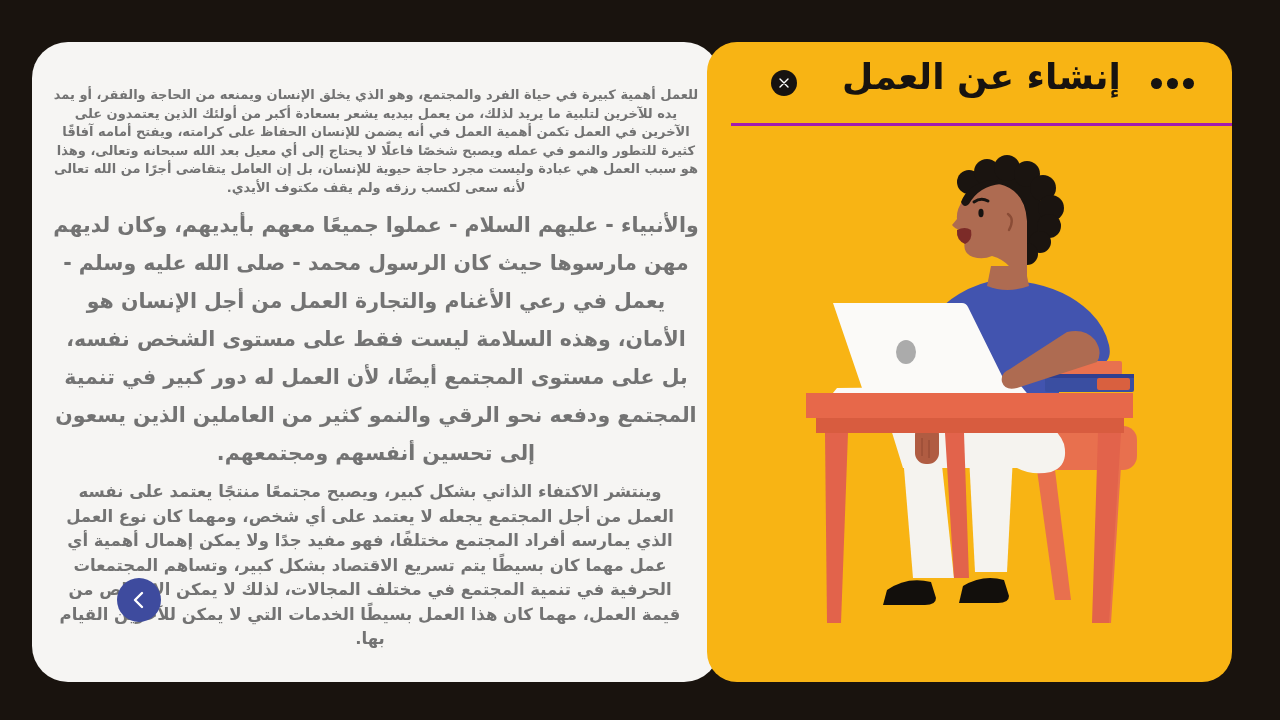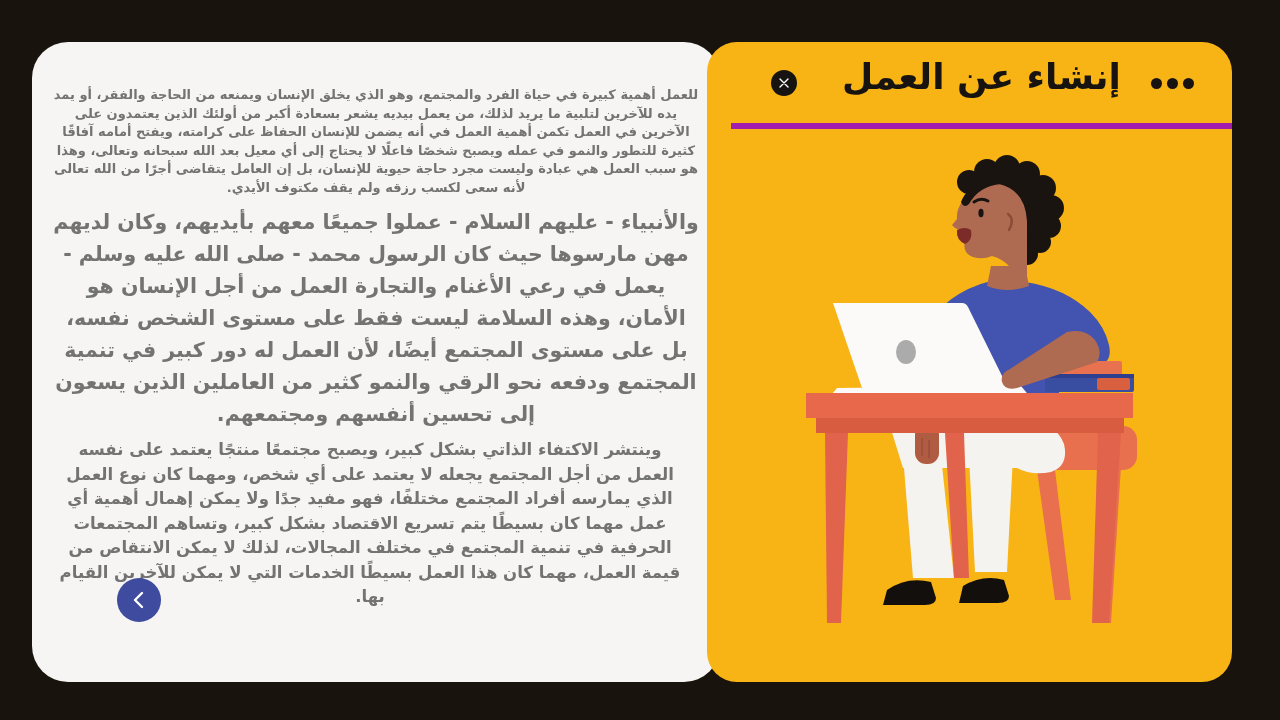--- a/index.html
+++ b/index.html
@@ -11,33 +11,33 @@
   
   .content-panel{
     position:absolute;left:32px;top:42px;width:688px;height:640px;
     background:#f6f5f3;border-radius:36px;
   }
   .text-wrap{
     direction:rtl;text-align:center;color:#737373;font-weight:bold;
     padding:44px 21px 0 21px;
   }
   .p-small{font-size:13px;line-height:18.5px;margin:0;}
-  .p-large{font-size:20.5px;line-height:32px;margin:9px 0 0 0;}
+  .p-large{font-size:20.5px;line-height:38px;margin:9px 0 0 0;}
   .p-medium{font-size:16.5px;line-height:24.5px;margin:8px 12px 0 0;}
   .back-button{
     position:absolute;left:85px;top:536px;width:44px;height:44px;border-radius:50%;
     background:#3e4b9e;display:flex;align-items:center;justify-content:center;cursor:pointer;
   }
   
   .title-card{
     position:absolute;left:707px;top:42px;width:525px;height:640px;
     background:#f8b414;border-radius:30px;overflow:hidden;
   }
   .card-header{
-    position:relative;height:81px;border-bottom:6px solid #a21caf;margin-left:24px;
+    position:relative;height:81px;border-bottom:3px solid #a21caf;margin-left:24px;
   }
   .card-title{
     position:absolute;left:0;right:0;top:14px;text-align:center;direction:rtl;
     font-size:36px;font-weight:bold;color:#171310;letter-spacing:0;
   }
   .close-button{
     position:absolute;left:40px;top:28px;width:26px;height:26px;border-radius:50%;
     background:#171310;display:flex;align-items:center;justify-content:center;cursor:pointer;
   }
   .menu-dots{

